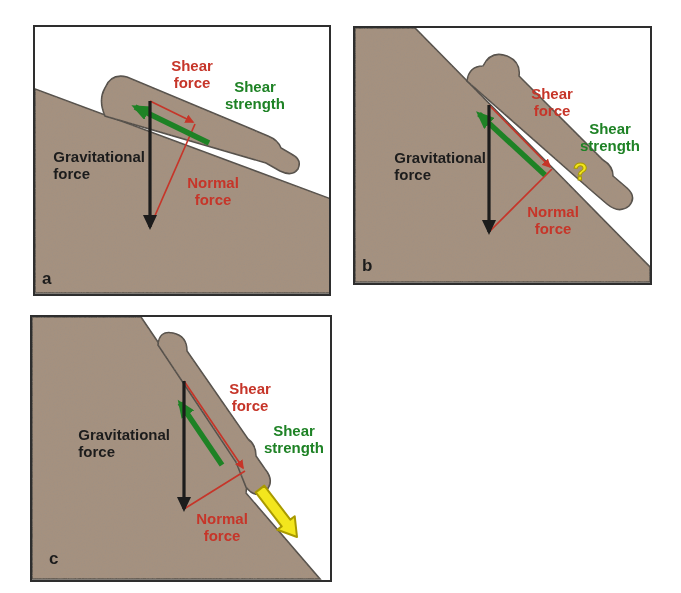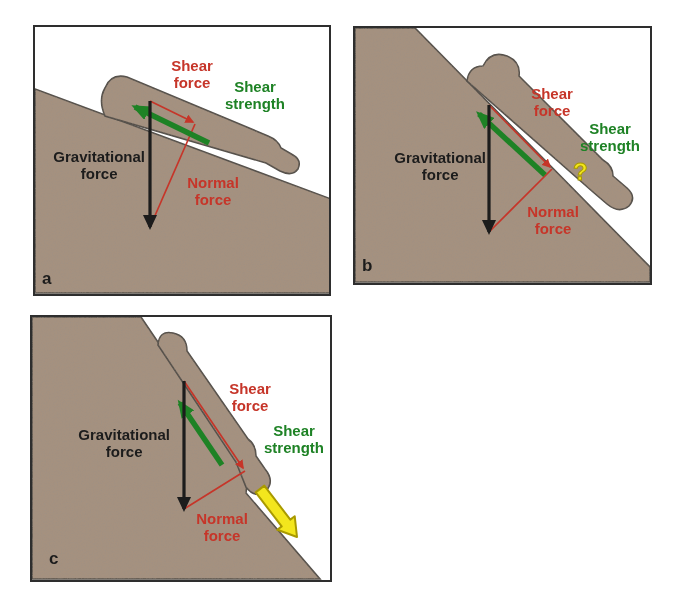--- a/index.html
+++ b/index.html
@@ -2,21 +2,21 @@
 <html style="--bg: #ffffff; --border: #2e2e2e; --slope: #a5917f; --slope_line: #55504a; --red: #c63529; --green: #1e8225; --ink: #1c1c1c; --yellow: #f3e61d; --yellow_edge: #a99a00;"><head>
 <meta charset="utf-8">
 <style>
   html,body{margin:0;padding:0;background:#fff;}
   .canvas{position:relative;width:681px;height:593px;background:var(--bg,#fff);overflow:hidden;
           font-family:"Liberation Sans",sans-serif;}
   .panel{position:absolute;border:2px solid var(--border,#2e2e2e);background:#fff;box-sizing:border-box;}
   .panel svg{position:absolute;left:0;top:0;}
   .lbl{position:absolute;font-weight:bold;font-size:15px;line-height:1.12;text-align:center;
        transform:translateX(-50%);white-space:nowrap;z-index:5;}
-  .lbl.right{transform:translateX(-100%);text-align:center;}
+  .lbl.right{transform:translateX(-100%);text-align:left;}
   .lbl .ln{display:block;}
   .red{color:var(--red,#c63529);}
   .green{color:var(--green,#1e8225);}
   .ink{color:var(--ink,#1c1c1c);}
   .panel-letter{position:absolute;font-weight:bold;font-size:17px;color:var(--ink,#1c1c1c);z-index:5;}
   .qmark{position:absolute;font-weight:bold;font-size:24px;color:var(--yellow,#f3e61d);
          -webkit-text-stroke:1px var(--yellow_edge,#a99a00);z-index:5;}
   .mass{fill:var(--slope,#a5917f);stroke:var(--slope_line,#55504a);stroke-width:1.6;}
   .noise{fill:#000;opacity:.42;}
   .vec-red{stroke:var(--red,#c63529);stroke-width:1.7;fill:none;}

